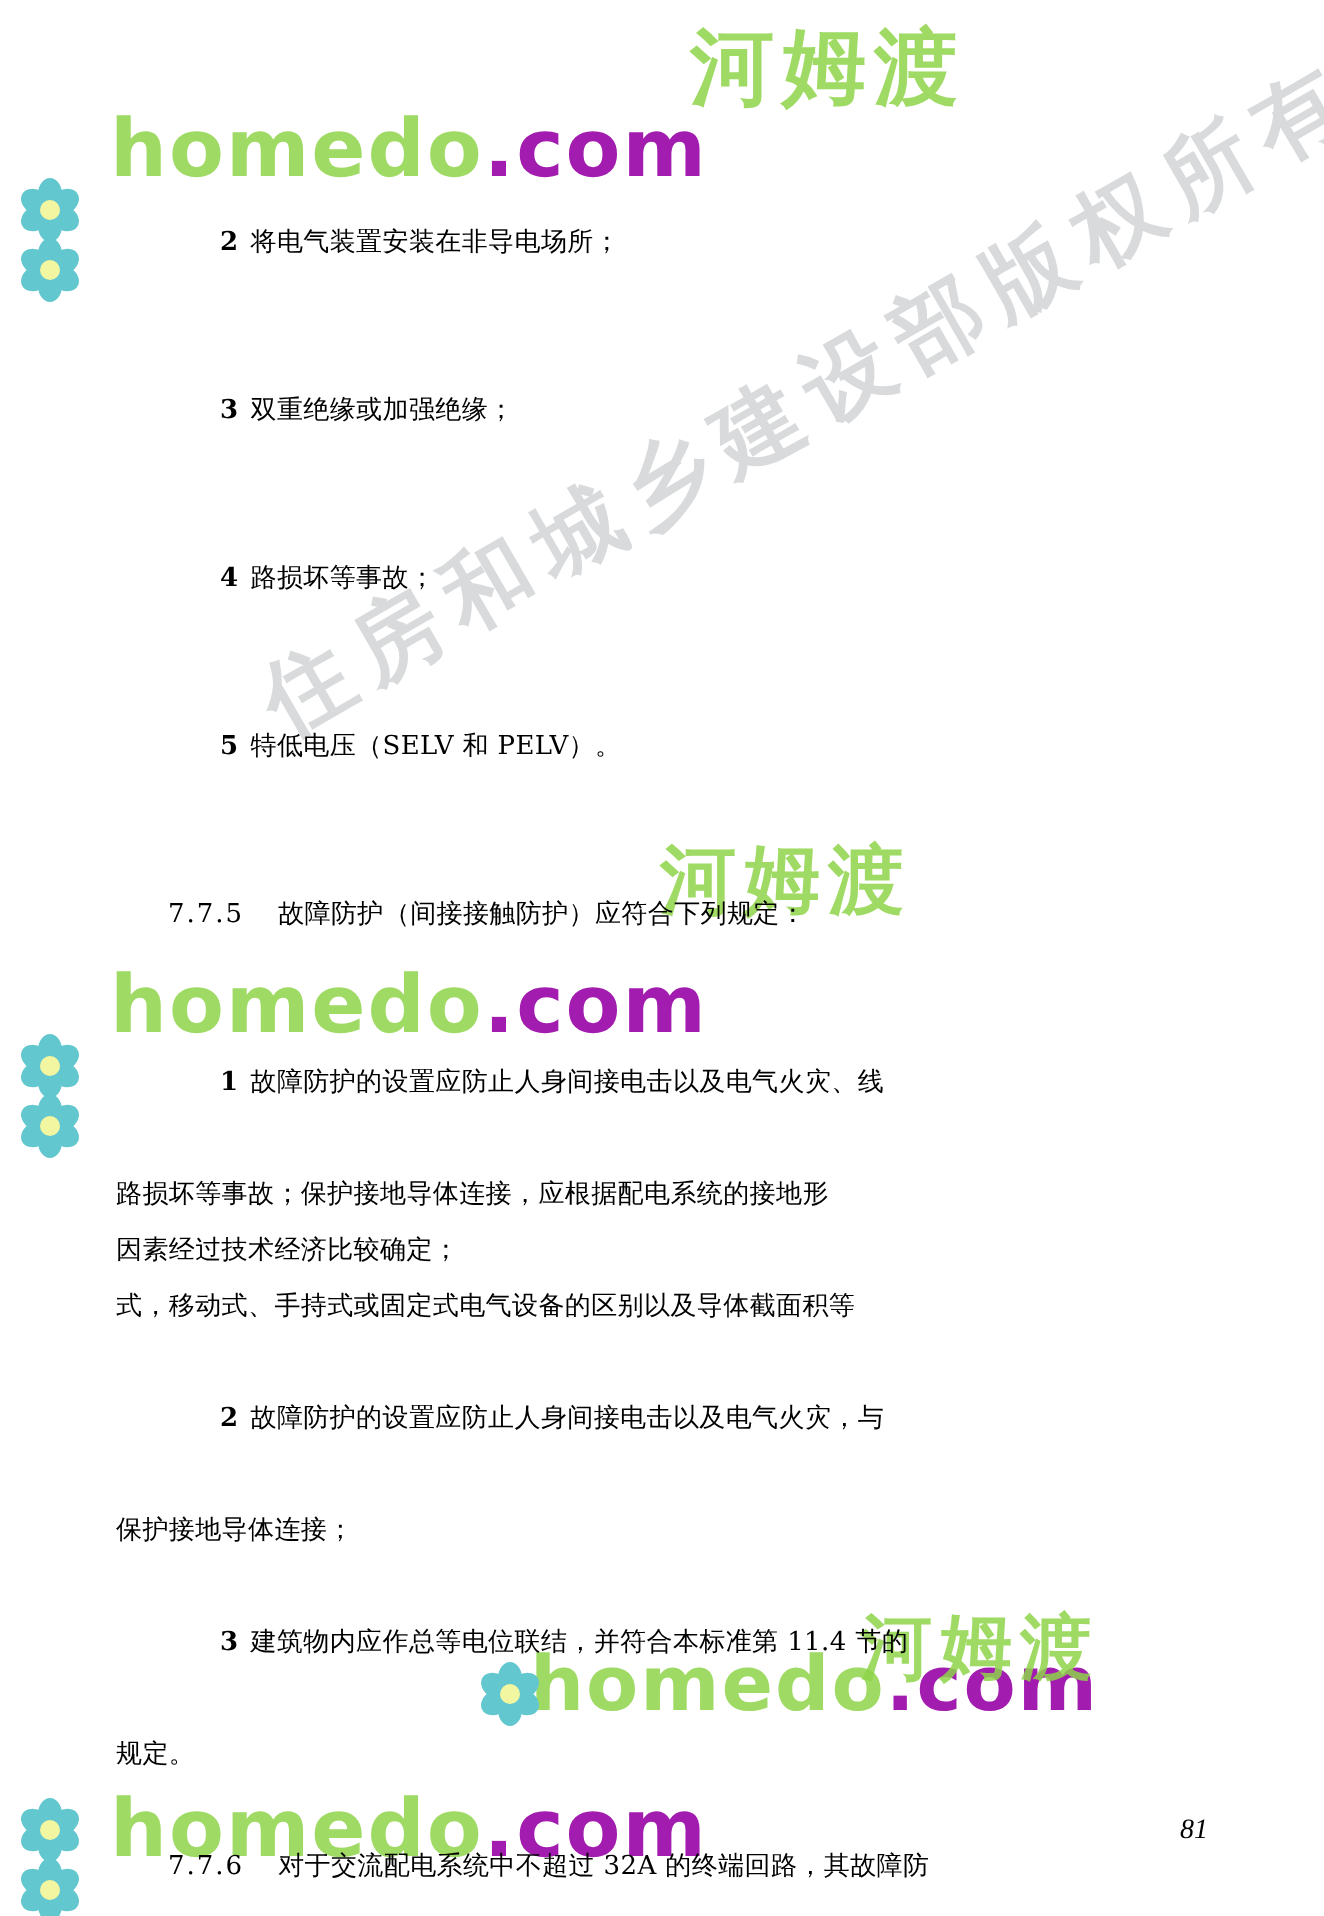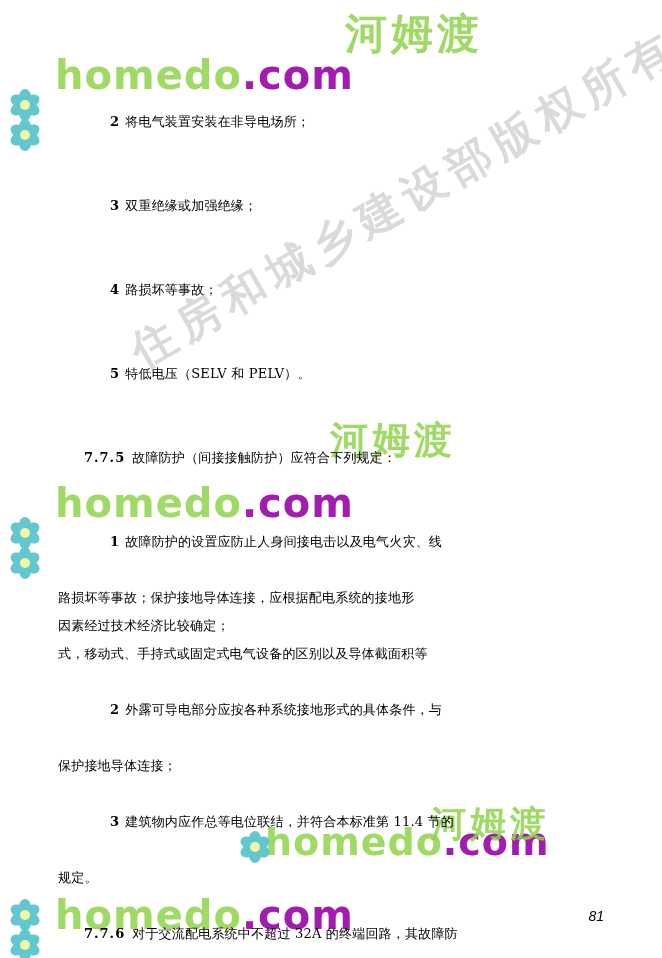--- a/index.html
+++ b/index.html
@@ -85,32 +85,32 @@
     letter-spacing: .2px;
     white-space: pre;
   }
   .num-item {
     font-weight: bold;
     font-family: "DejaVu Serif", serif;
     margin-right: 6px;
   }
   .indent-1 { padding-left: 26px; }
   .sec-num {
-    font-weight: bold;
+    font-weight: normal;
     letter-spacing: 1px;
-    margin-right: 7px;
+    margin-right: 17px;
   }
 
   .page-num {
     position: absolute;
     right: 58px;
     bottom: 34px;
     font-size: 14px;
     font-style: italic;
-    font-family: Liberation Sans, sans-serif;
+    font-family: Liberation Serif, serif;
     z-index: 10;
   }
 </style>
 </head>
 <body>
 
 <div class="page">
 
   <div class="wm-layer">
 
@@ -223,21 +223,21 @@
     </div>
 
     <div class="line indent-1">
       <span class="num-item">1</span><span>故障防护的设置应防止人身间接电击以及电气火灾、线</span>
     </div>
     <div class="line">路损坏等事故；保护接地导体连接，应根据配电系统的接地形</div>
     <div class="line">因素经过技术经济比较确定；</div>
     <div class="line">式，移动式、手持式或固定式电气设备的区别以及导体截面积等</div>
 
     <div class="line indent-1">
-      <span class="num-item">2</span><span>外露可导电部分应按各种系统接地形式的具体条件，与</span>
+      <span class="num-item">2</span><span>故障防护的设置应防止人身间接电击以及电气火灾，与</span>
     </div>
     <div class="line">保护接地导体连接；</div>
 
     <div class="line indent-1">
       <span class="num-item">3</span><span>建筑物内应作总等电位联结，并符合本标准第 11.4 节的</span>
     </div>
     <div class="line">规定。</div>
 
     <div class="line">
       <span class="sec-num">7.7.6</span><span>对于交流配电系统中不超过 32A 的终端回路，其故障防</span>

